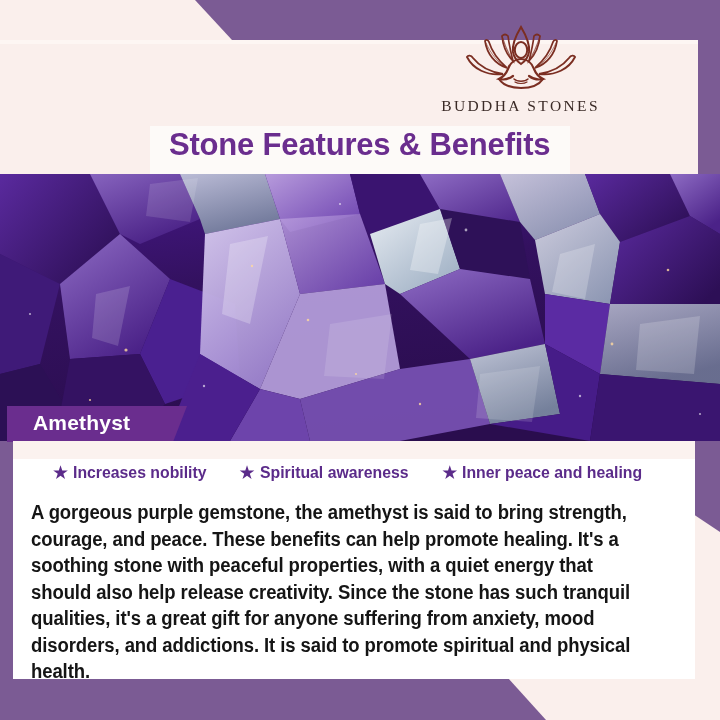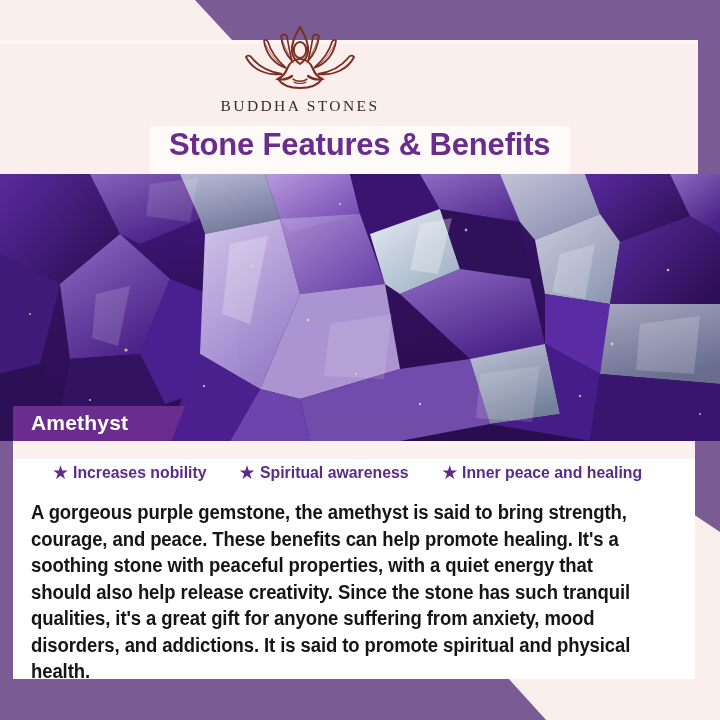--- a/index.html
+++ b/index.html
@@ -35,21 +35,21 @@
     clip-path:polygon(0 0, 508px 0, 546px 42px, 0 42px);
   }
   .topstripe{
     position:absolute;left:0;top:40px;width:720px;height:4px;
     background:#fdf6f3;
   }
 
   
   .header{
     position:absolute;top:0;left:0;width:600px;height:174px;
-    display:flex;flex-direction:column;align-items:center;
+    display:flex;flex-direction:column;align-items:flex-end;
   }
   .logo-wrap{margin-top:24px;display:flex;flex-direction:column;align-items:center;}
   .logo-mark{width:152px;height:66px;display:block;}
   .logo-word{
     margin-top:7px;
     font-family:"Liberation Serif", serif;
     font-size:15.5px;letter-spacing:2.4px;color:#3a2a26;font-weight:400;
     white-space:nowrap;
   }
 
@@ -66,22 +66,22 @@
   }
 
   
   .hero{
     position:absolute;left:0;top:174px;width:720px;height:267px;
     overflow:hidden;background:#3c1566;
   }
   .hero svg{display:block;width:720px;height:267px;}
 
   .stone-badge{
-    position:absolute;left:13px;top:406px;
-    padding:5px 14px 7px 18px;
+    position:absolute;left:7px;top:406px;
+    padding:5px 14px 7px 26px;
     min-width:140px;
     background:#6a2d8e;
     clip-path:polygon(0 0, 100% 0, calc(100% - 14px) 100%, 0 100%);
   }
   .stone-badge-text{
     font-family:"Liberation Sans",sans-serif;
     font-weight:700;font-size:21px;color:#ffffff;
     letter-spacing:0.2px;white-space:nowrap;
   }
 

